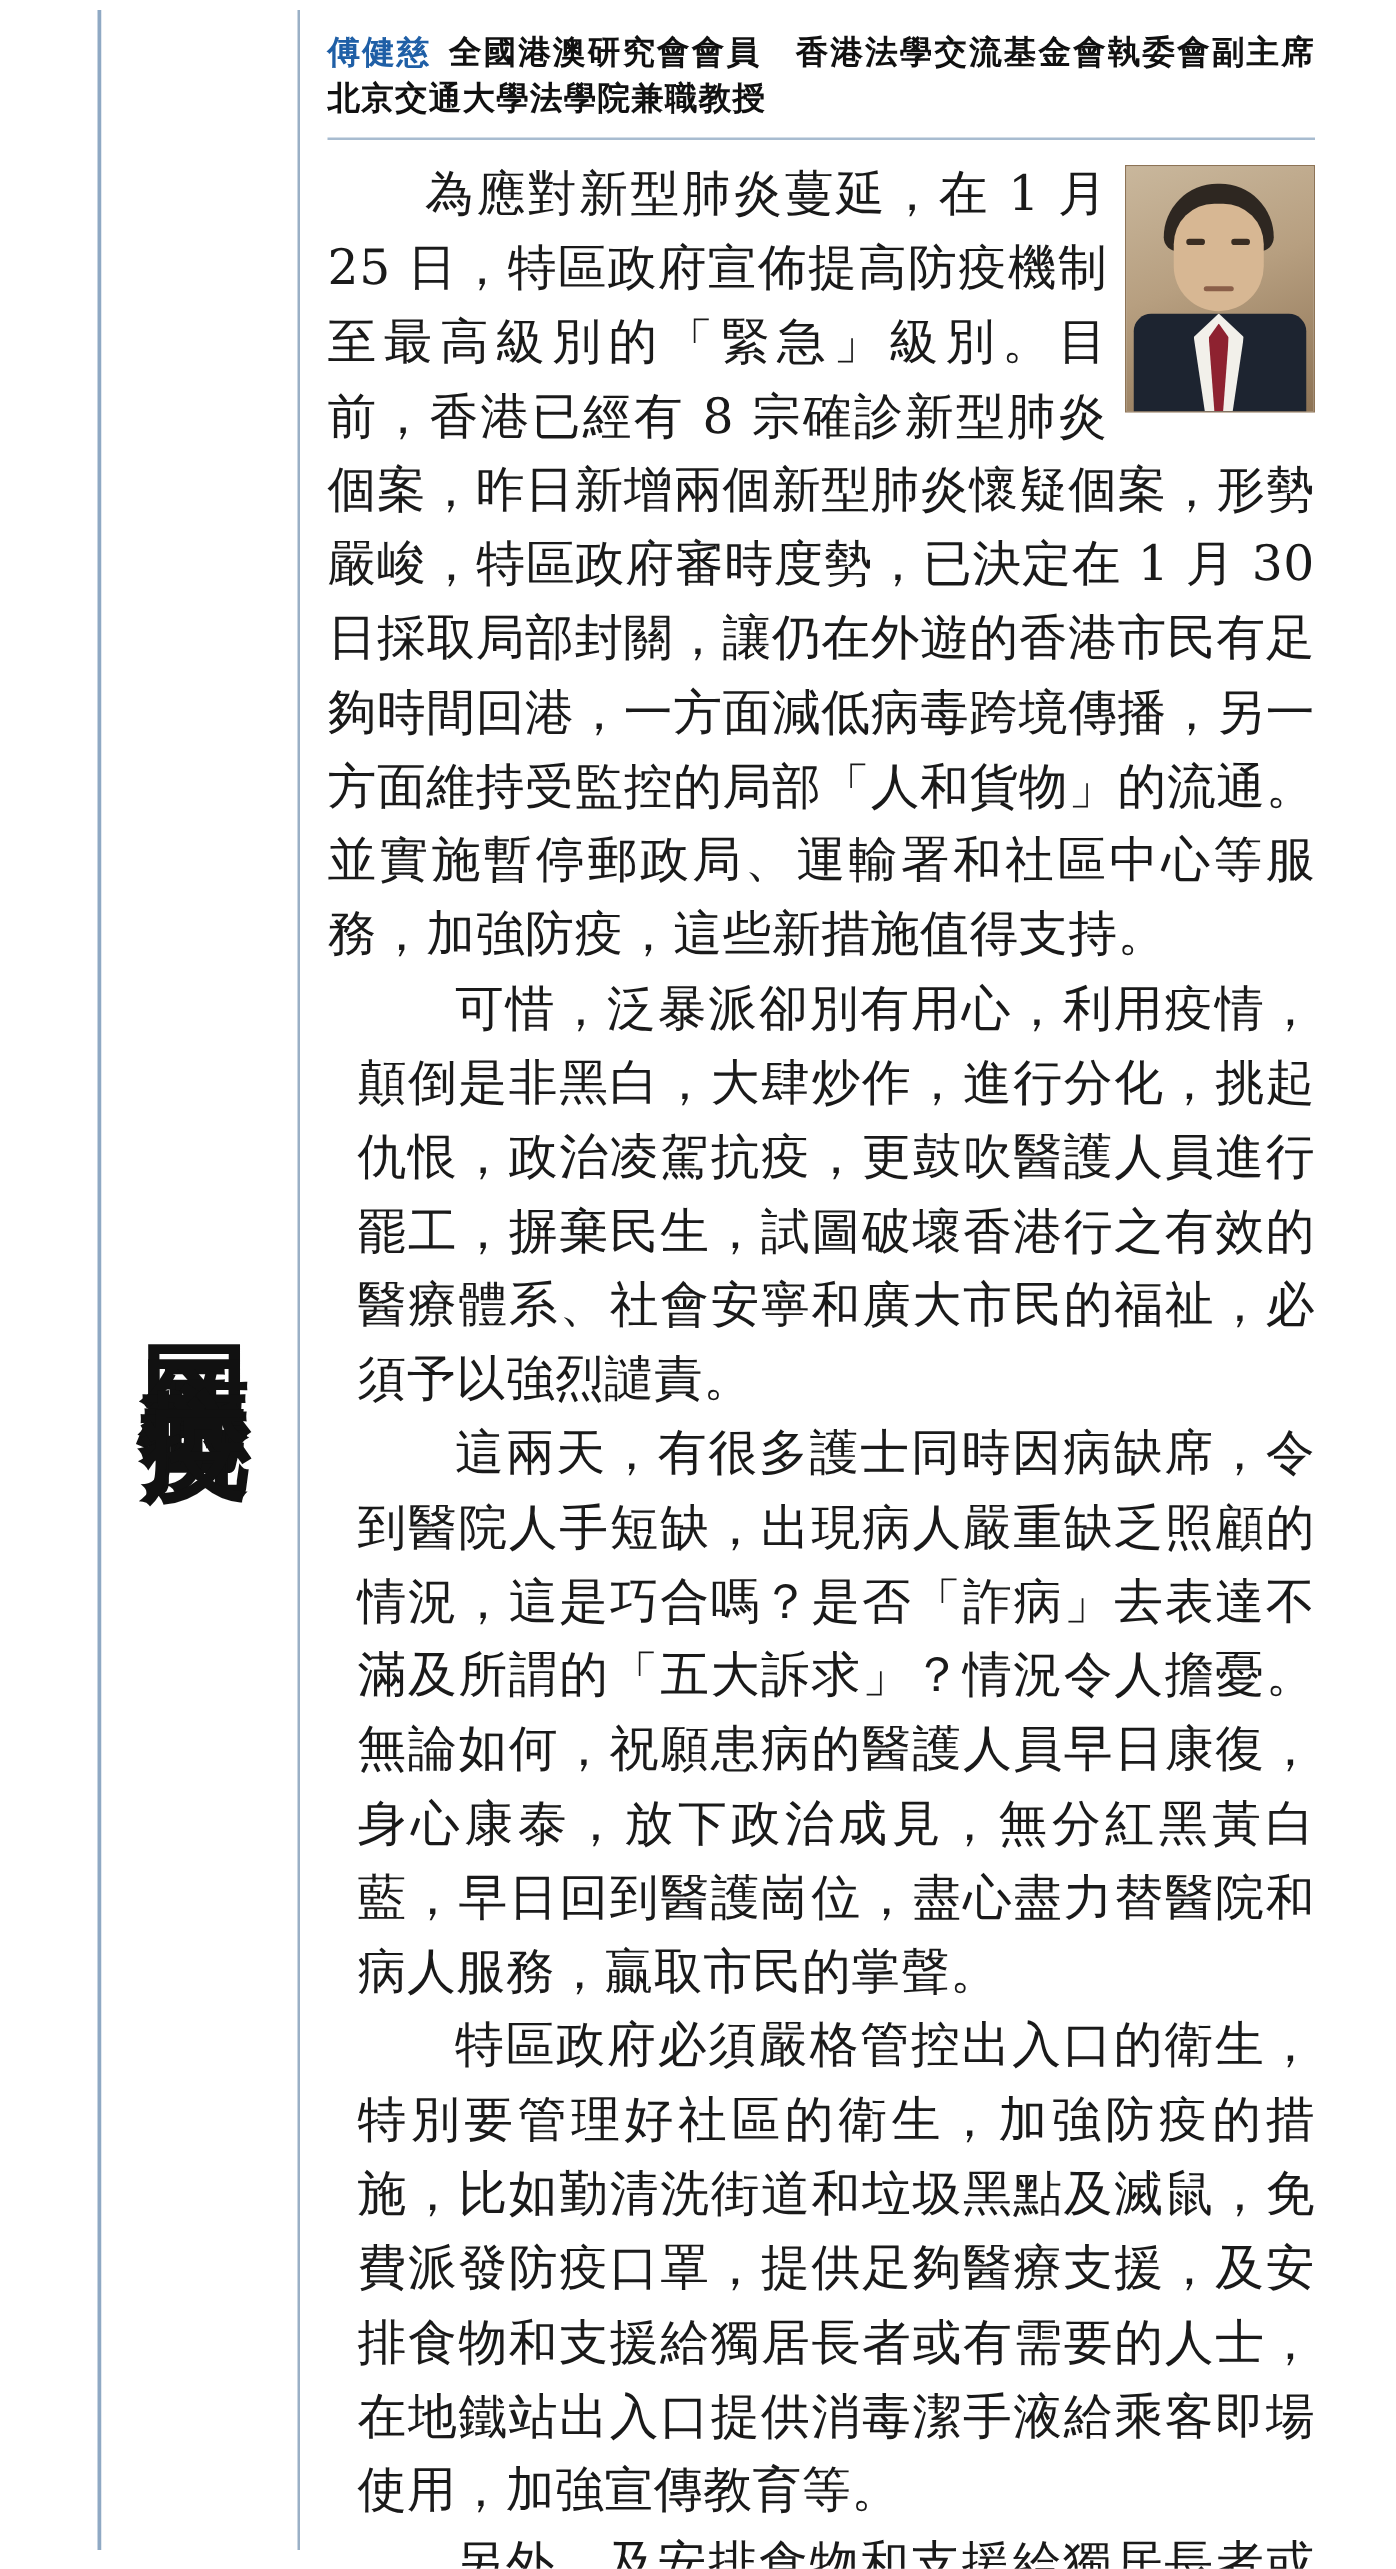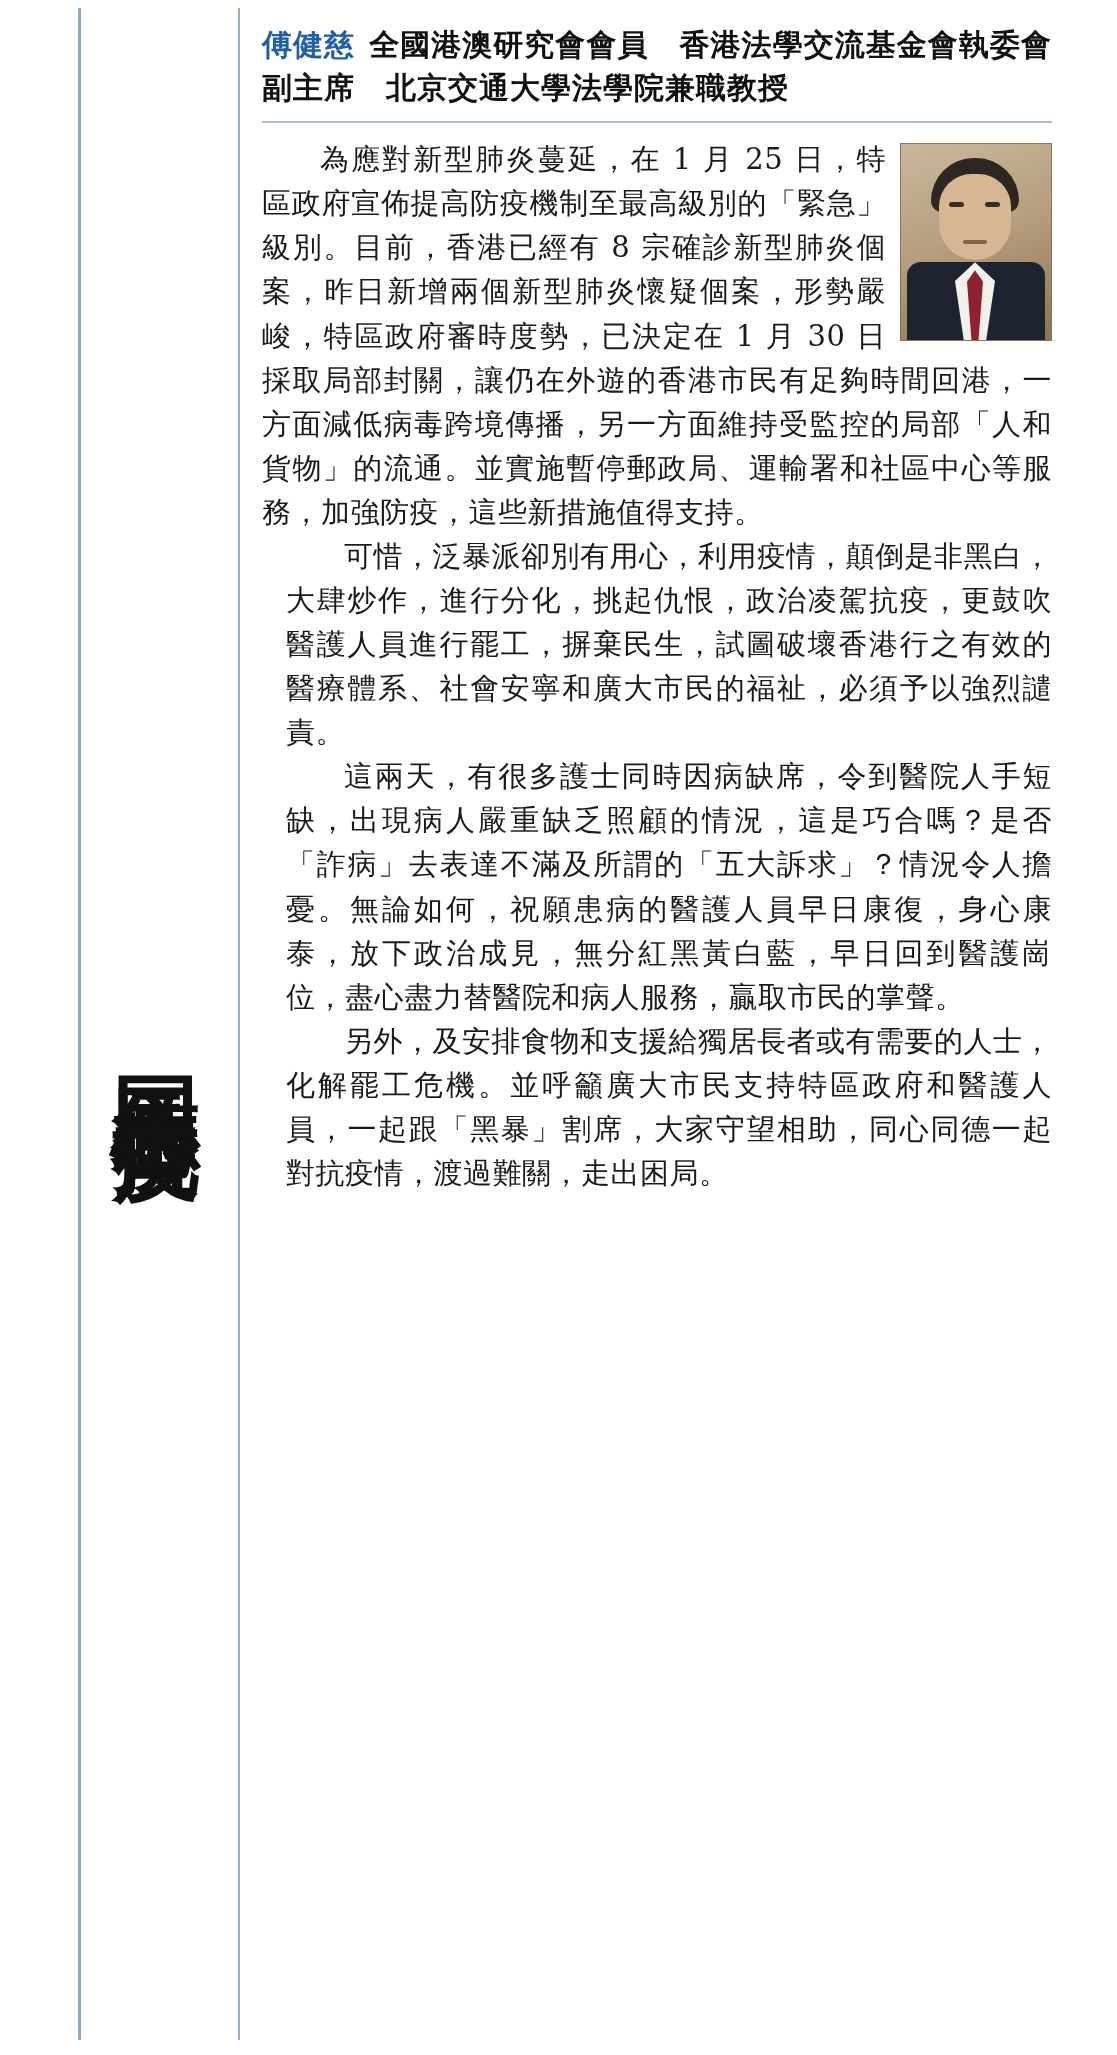--- a/index.html
+++ b/index.html
@@ -68,21 +68,21 @@
 
   
   .article {
     position: absolute;
     left: 262px;
     top: 24px;
     width: 790px;
   }
 
   .byline {
-    font-size: 30px;
+    font-size: 26px;
     line-height: 1.42;
     font-weight: bold;
     letter-spacing: 1px;
     margin: 0 0 10px 0;
     text-align: justify;
     text-justify: inter-character;
   }
   .byline .author {
     color: #1f5fa6;
     margin-right: 14px;
@@ -154,21 +154,21 @@
   }
   .portrait .tie {
     position: absolute;
     left: 66px; top: 126px;
     width: 16px; height: 70px;
     background: #8e2230;
     clip-path: polygon(50% 0, 100% 16%, 72% 100%, 28% 100%, 0 16%);
   }
 
   p.para {
-    font-size: 29px;
+    font-size: 39px;
     line-height: 1.52;
     margin: 0;
     text-align: justify;
     text-justify: inter-character;
     letter-spacing: 0.5px;
     text-indent: 2em;
   }
   p.para + p.para { margin-top: 0; margin-left: 24px; }
 </style>
 </head>
@@ -199,16 +199,17 @@
       <div class="eye-r"></div>
       <div class="mouth"></div>
       <div class="suit"></div>
       <div class="shirt"></div>
       <div class="tie"></div>
     </div>
 
     <p class="para">為應對新型肺炎蔓延，在 1 月 25 日，特區政府宣佈提高防疫機制至最高級別的「緊急」級別。目前，香港已經有 8 宗確診新型肺炎個案，昨日新增兩個新型肺炎懷疑個案，形勢嚴峻，特區政府審時度勢，已決定在 1 月 30 日採取局部封關，讓仍在外遊的香港市民有足夠時間回港，一方面減低病毒跨境傳播，另一方面維持受監控的局部「人和貨物」的流通。並實施暫停郵政局、運輸署和社區中心等服務，加強防疫，這些新措施值得支持。</p>
     <p class="para">可惜，泛暴派卻別有用心，利用疫情，顛倒是非黑白，大肆炒作，進行分化，挑起仇恨，政治凌駕抗疫，更鼓吹醫護人員進行罷工，摒棄民生，試圖破壞香港行之有效的醫療體系、社會安寧和廣大市民的福祉，必須予以強烈譴責。</p>
     <p class="para">這兩天，有很多護士同時因病缺席，令到醫院人手短缺，出現病人嚴重缺乏照顧的情況，這是巧合嗎？是否「詐病」去表達不滿及所謂的「五大訴求」？情況令人擔憂。無論如何，祝願患病的醫護人員早日康復，身心康泰，放下政治成見，無分紅黑黃白藍，早日回到醫護崗位，盡心盡力替醫院和病人服務，贏取市民的掌聲。</p>
+    <p class="para">特區政府必須嚴格管控出入口的衛生，特別要管理好社區的衛生，加強防疫的措施，比如勤清洗街道和垃圾黑點及滅鼠，免費派發防疫口罩，提供足夠醫療支援，及安排食物和支援給獨居長者或有需要的人士，在地鐵站出入口提供消毒潔手液給乘客即場使用，加強宣傳教育等。</p>
     <p class="para">另外，及安排食物和支援給獨居長者或有需要的人士，化解罷工危機。並呼籲廣大市民支持特區政府和醫護人員，一起跟「黑暴」割席，大家守望相助，同心同德一起對抗疫情，渡過難關，走出困局。</p>
 
   </div>
 </div>
 
 </body></html>

